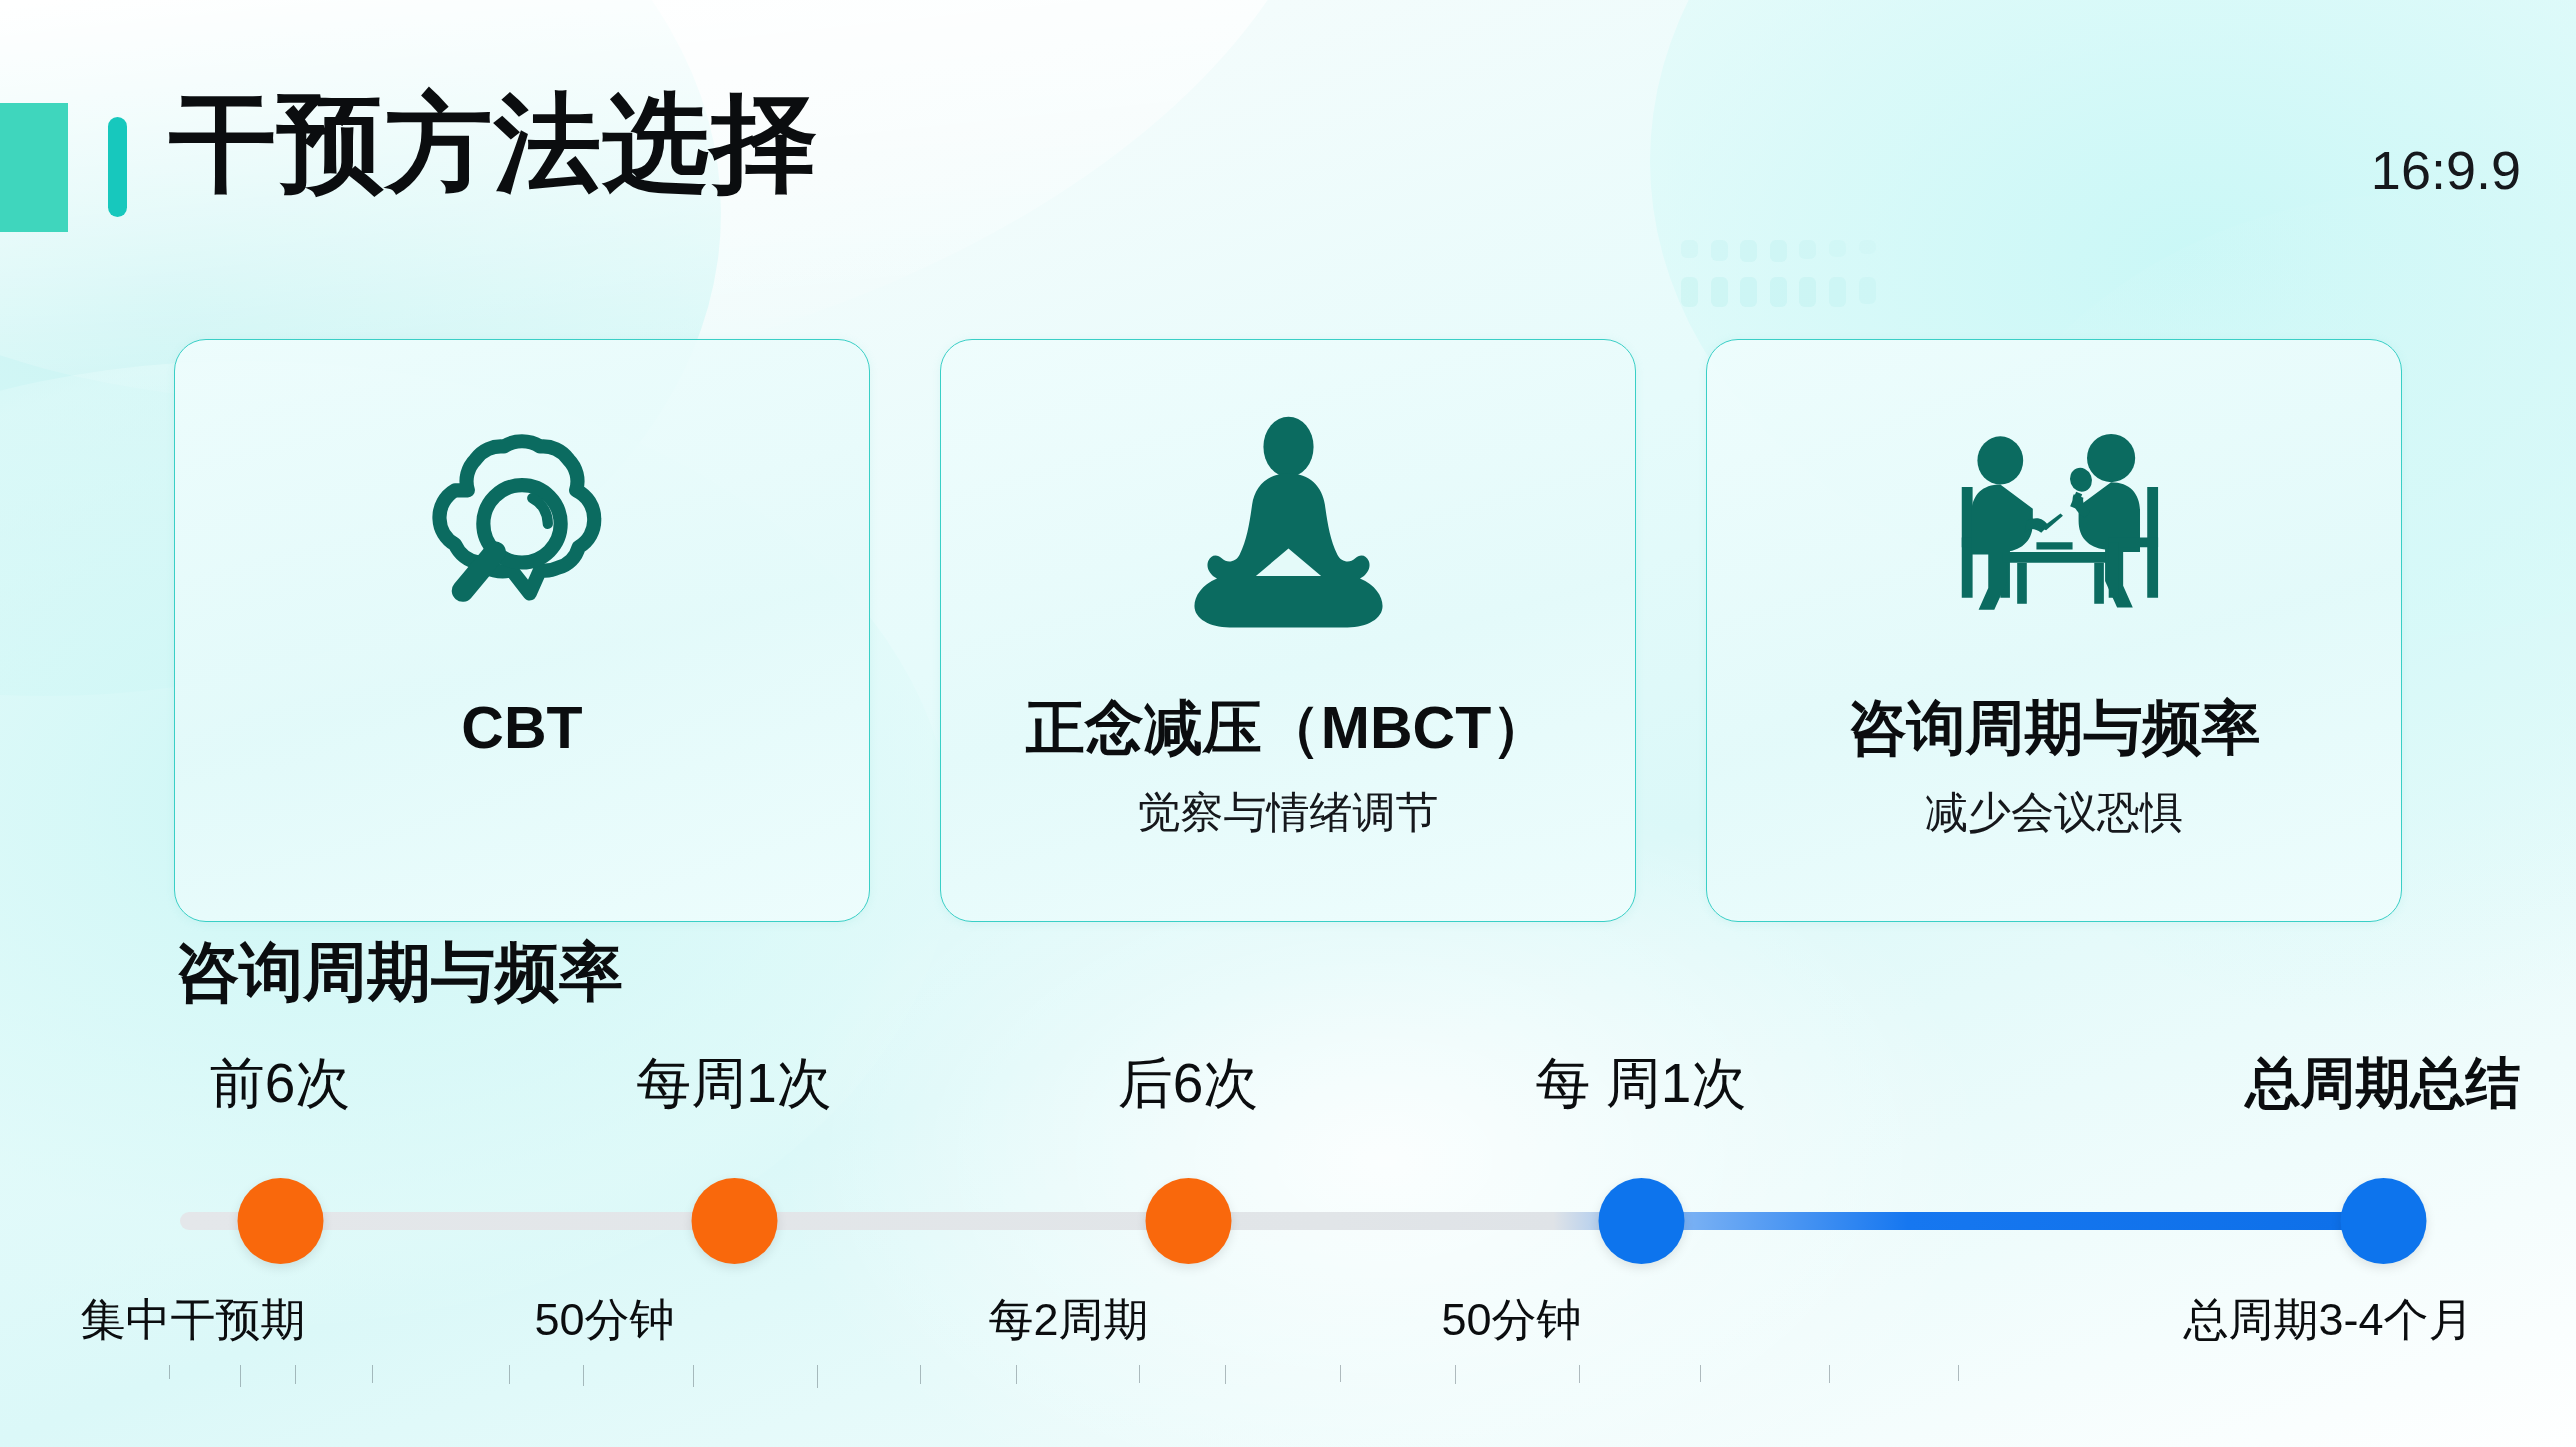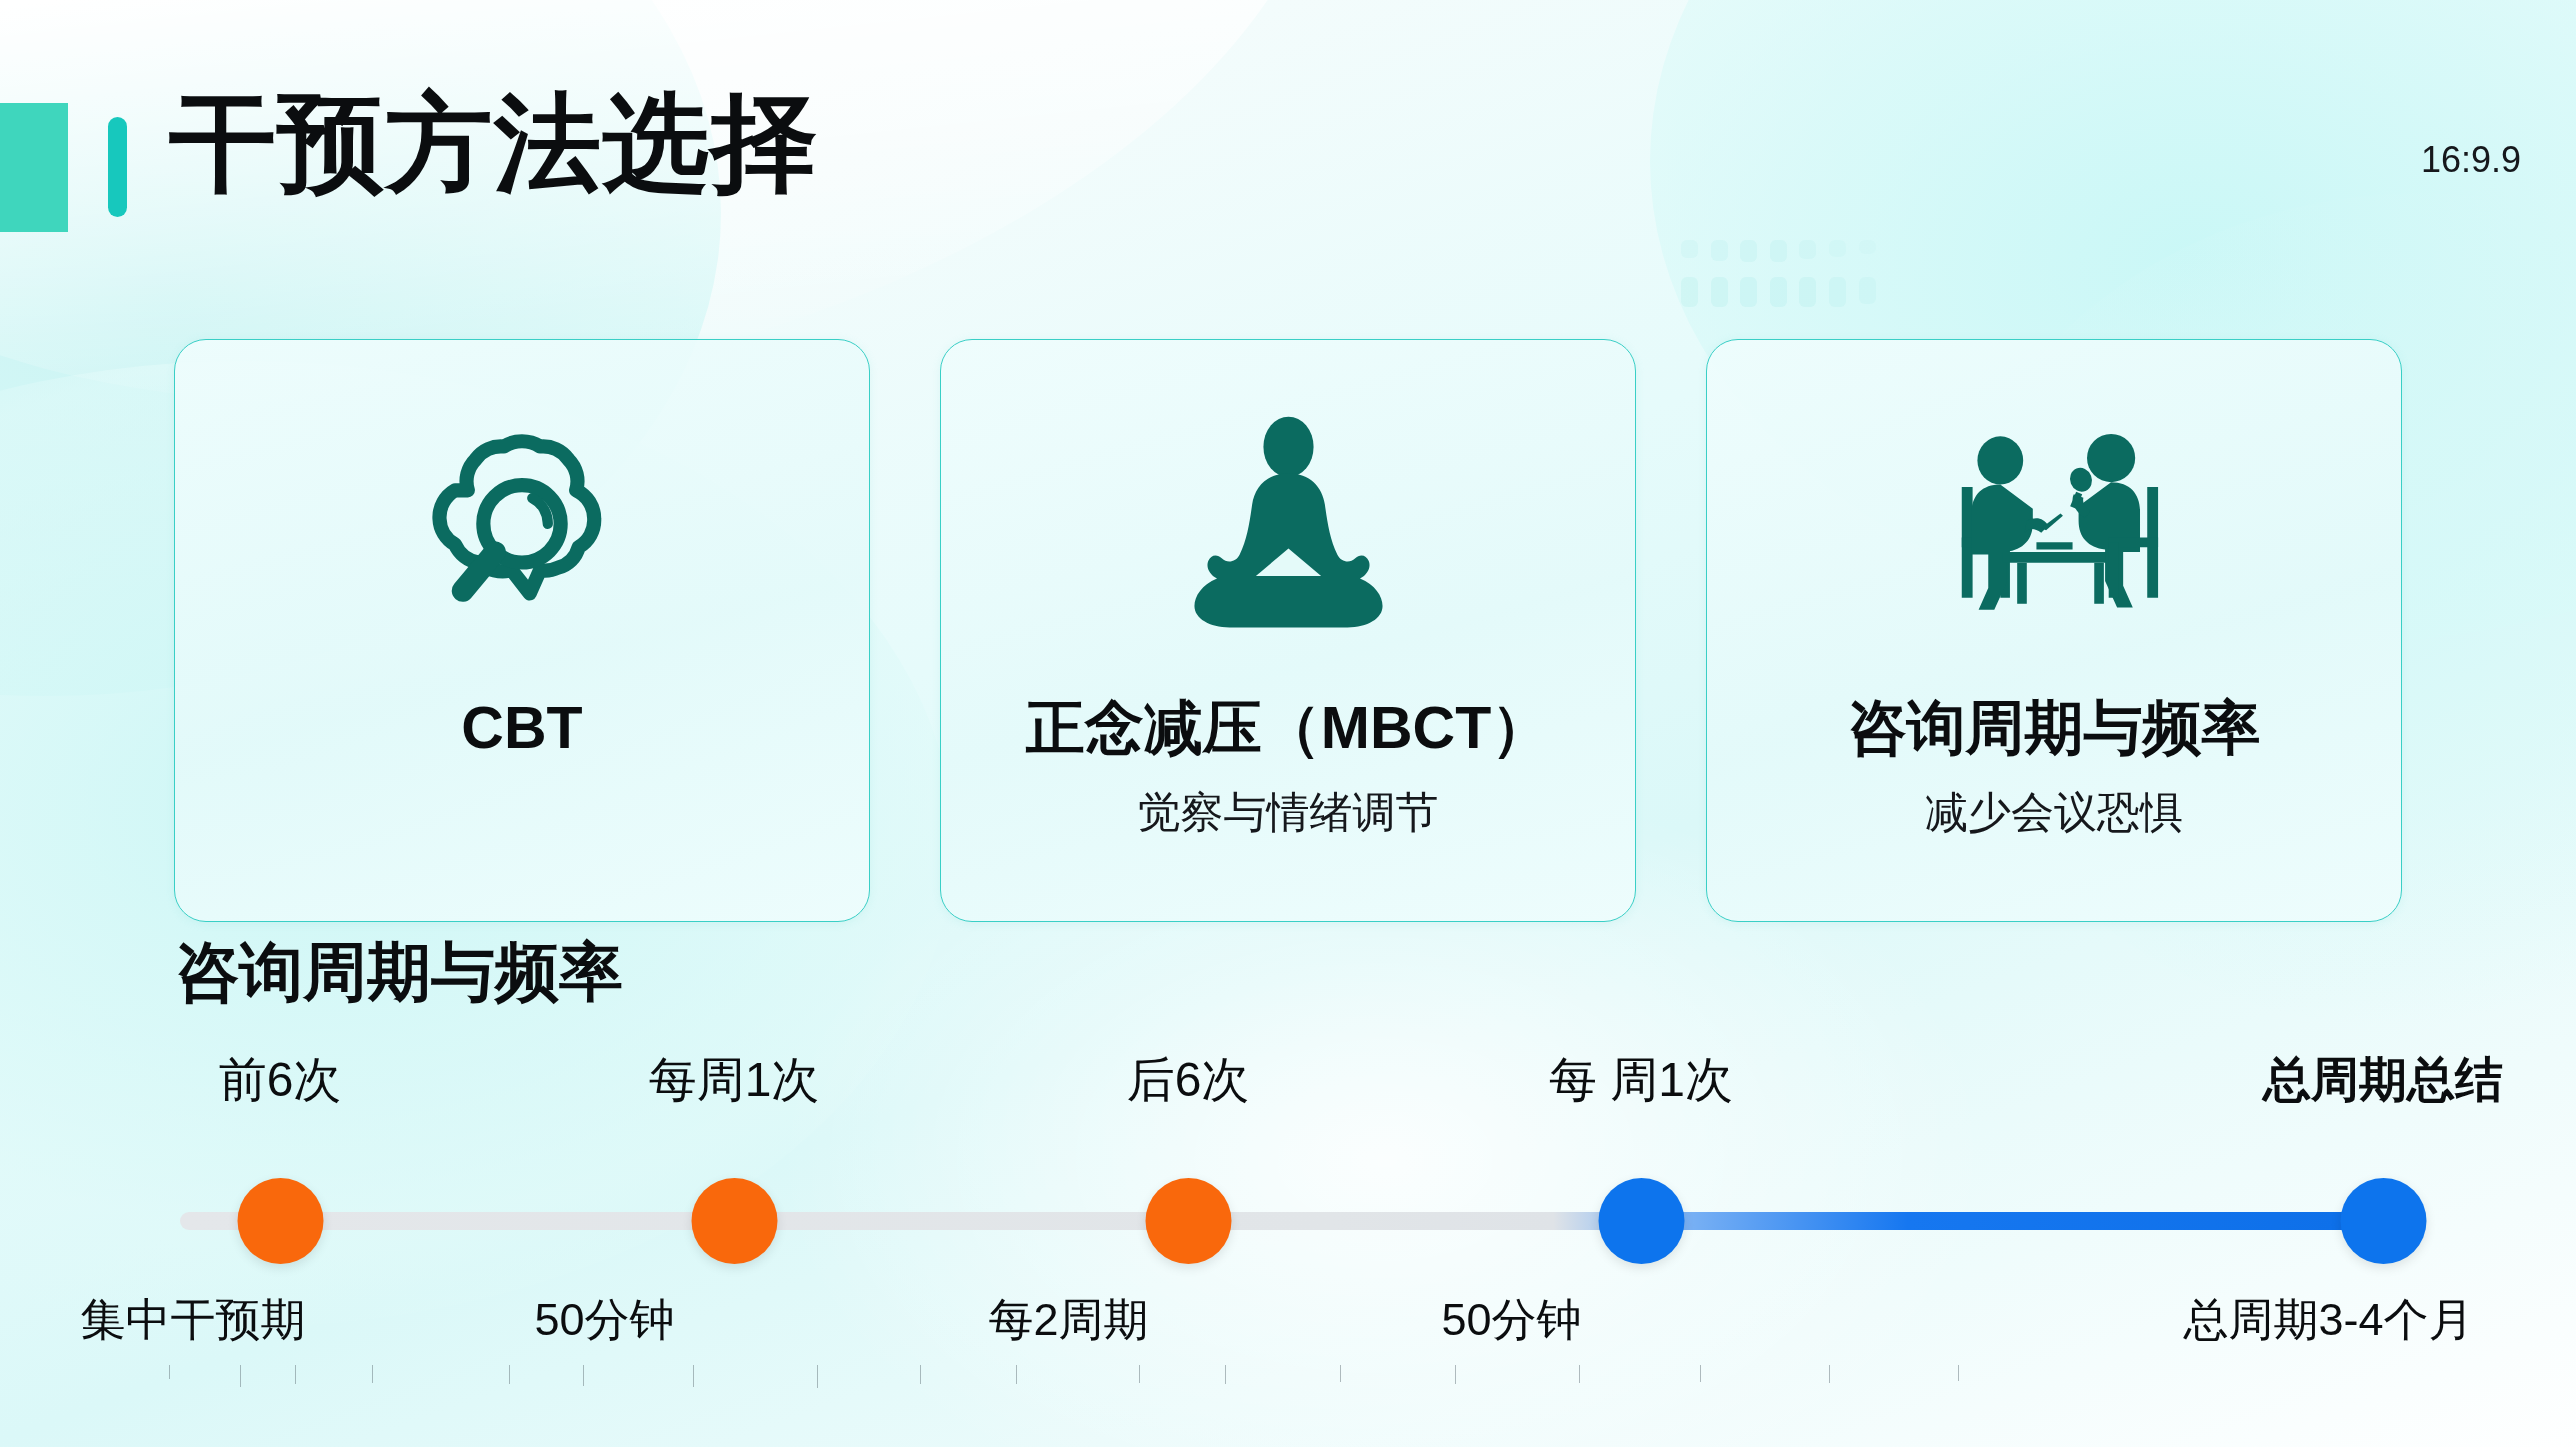--- a/index.html
+++ b/index.html
@@ -39,21 +39,21 @@
   
   .accent-block{position:absolute;left:0;top:103px;width:68px;height:129px;background:#3fd6bd;}
   .accent-bar{position:absolute;left:108px;top:117px;width:19.3px;height:100px;border-radius:9.7px;background:#17c8bd;}
   .page-title{
     position:absolute;left:169px;top:90px;
     font-size:107px;line-height:1;font-weight:bold;letter-spacing:1.3px;color:#0b0d0f;
     white-space:nowrap;
   }
   .ratio-tag{
     position:absolute;right:95px;top:139px;
-    font-size:36px;font-weight:400;color:#16181c;white-space:nowrap;
+    font-size:54px;font-weight:400;color:#16181c;white-space:nowrap;
   }
   
   .cards{position:absolute;left:174px;top:312px;width:2228px;height:583px;
     display:flex;justify-content:space-between;}
   .card{
     width:696px;height:583px;box-sizing:border-box;
     border:1.9px solid #39cfc6;border-radius:32px;
     background:linear-gradient(165deg,rgba(239,253,253,.92) 0%,rgba(228,250,250,.9) 55%,rgba(238,253,253,.92) 100%);
     display:flex;flex-direction:column;align-items:center;
     box-shadow:0 1.3px 9px rgba(120,210,205,.14);
@@ -75,21 +75,21 @@
     font-size:64px;font-weight:bold;color:#0b0d0f;line-height:1;white-space:nowrap;text-align:center;
   }
   .timeline{position:absolute;left:0;top:1056px;width:2576px;height:309px;}
   .tl-track{
     position:absolute;left:180px;top:156px;width:2215px;height:18px;border-radius:9px;
     background:linear-gradient(90deg,#e4e7ea 0%,#e1e5e8 52%,#dfe3e7 62%,#8ebdf5 66%,#1677f0 78%,#0d6fe8 100%);
   }
   .tl-node{position:absolute;top:0;transform:translateX(-50%);width:399px;margin-left:0;text-align:center;}
   .tl-top{
     position:absolute;left:0;top:0;width:399px;text-align:center;
-    font-size:48px;color:#0b0d0f;line-height:1;white-space:nowrap;
+    font-size:55px;color:#0b0d0f;line-height:1;white-space:nowrap;
   }
   .tl-top.bold{font-weight:bold;}
   .tl-dot{
     position:absolute;left:50%;top:122px;transform:translateX(-50%);
     width:86px;height:86px;border-radius:50%;
     box-shadow:0 3.9px 10.3px rgba(0,0,0,.10);
   }
   .tl-dot.orange{background:#f9680c;}
   .tl-dot.blue{background:#0d74ed;}
   .tl-bottom{

